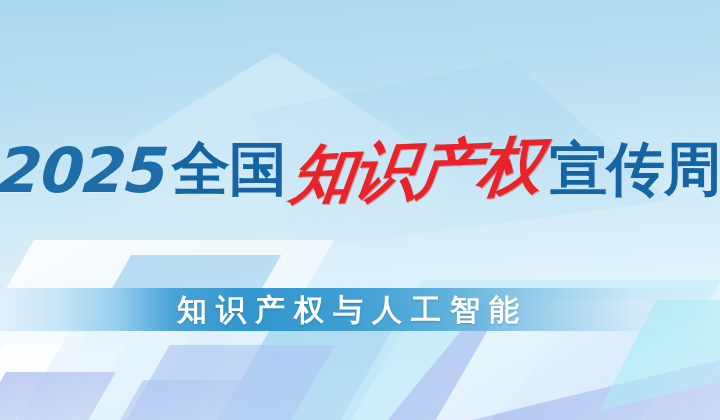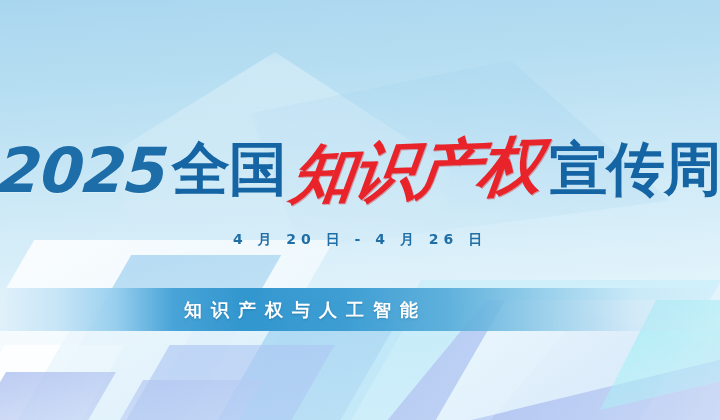--- a/index.html
+++ b/index.html
@@ -154,26 +154,26 @@
        rgba(150,206,238,.95) 16%,
        rgba(69,162,214,.97) 24%,
        rgba(47,149,206,.98) 34%,
        rgba(58,156,210,.97) 48%,
        rgba(88,173,218,.94) 62%,
        rgba(141,201,232,.80) 76%,
        rgba(193,226,244,.48) 88%,
        rgba(226,242,251,.12) 100%);
   }
   .band-text{
-    position:absolute;left:16px;right:0;top:289px;height:42px;
+    position:absolute;left:9px;right:0;top:289px;height:42px;
     display:flex;align-items:center;
     padding-left:168px;
     box-sizing:border-box;
     font-family:"DejaVu Sans",sans-serif;
-    font-size:18px;font-weight:700;
+    font-size:30px;font-weight:700;
     letter-spacing:9px;
     color:#ffffff;
     text-shadow:0 1px 2px rgba(20,80,120,.35);
   }
 </style>
 </head>
 <body>
 
 <div id="poster">
 
@@ -199,18 +199,17 @@
     <div class="p blk2"></div>
   </div>
 
   <div class="headline">
     <span class="hl-year">2025</span>
     <span class="hl-cn1">全国</span>
     <span class="hl-red">知识产权</span>
     <span class="hl-cn2">宣传周</span>
   </div>
 
-  <div class="dateline">4 月 20 日  -  4 月 26 日</div>
 
   <div class="band"></div>
   <div class="band-text">知识产权与人工智能</div>
 
 </div>
 
 </body></html>

